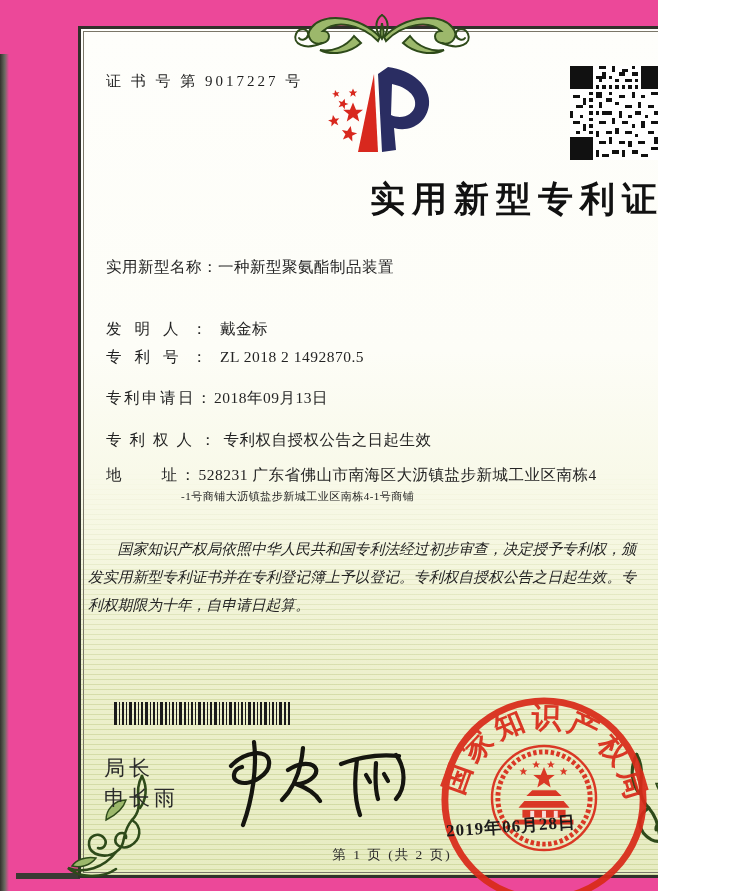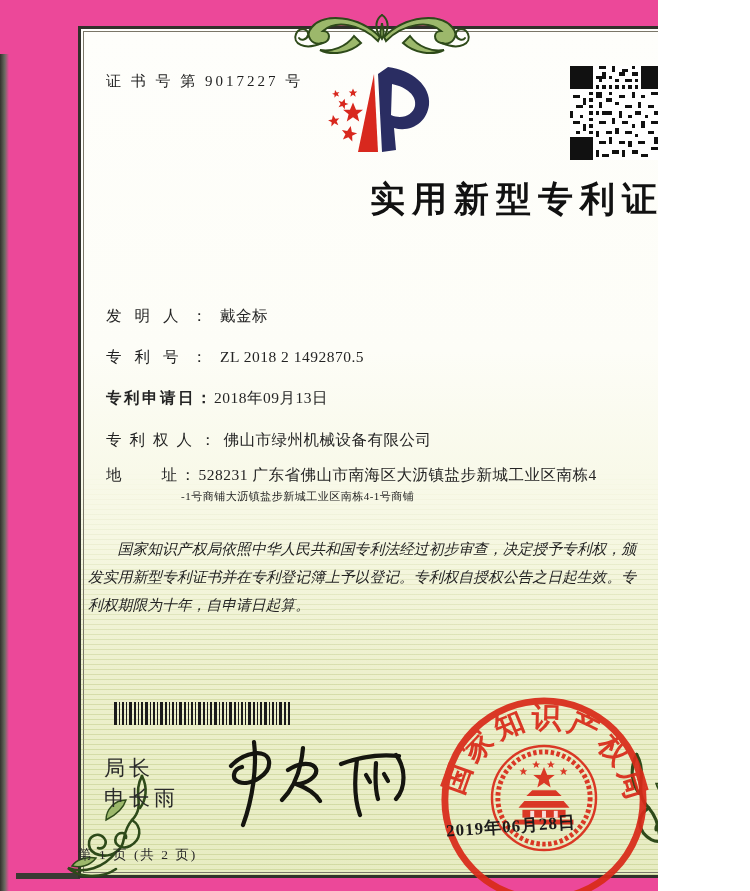--- a/index.html
+++ b/index.html
@@ -21,33 +21,33 @@
     background:repeating-linear-gradient(0deg,rgba(160,178,90,.30) 0 1px,rgba(160,178,90,0) 1px 5px);
     -webkit-mask-image:linear-gradient(180deg,transparent 0%,transparent 52%,#000 78%);
     mask-image:linear-gradient(180deg,transparent 0%,transparent 52%,#000 78%);}
 
   
   .cert-number{position:absolute;left:106px;top:72px;font-size:15px;letter-spacing:3px;color:#1e1e1e;}
   .title{position:absolute;left:78px;top:176px;width:628px;text-align:right;
     font-size:35px;font-weight:700;letter-spacing:7px;color:#111;}
   .row{position:absolute;left:106px;width:552px;font-size:15.5px;letter-spacing:.5px;white-space:nowrap;}
   .row .lbl{display:inline-block;}
-  .ls13{letter-spacing:13px;} .ls8{letter-spacing:8px;font-family:Liberation Serif, serif;} .ls3{letter-spacing:3px;} .ls2{letter-spacing:2.5px;font-weight:bold;}
+  .ls13{letter-spacing:13px;} .ls8{letter-spacing:8px;font-family:Liberation Serif, serif;} .ls3{letter-spacing:3px;} .ls2{letter-spacing:2.5px;}
   .addr-line2{position:absolute;left:181px;top:489px;font-size:11px;letter-spacing:.5px;white-space:nowrap;}
   .grant-no{position:absolute;left:247px;top:0;}
   .paragraphs{position:absolute;left:88px;top:535px;width:548px;font-size:14.8px;line-height:28px;
     font-style:italic;color:#222;text-align:justify;}
   .paragraphs p{margin:0;text-indent:2em;}
 
   .director{position:absolute;left:104px;top:753px;font-family:"Liberation Sans","DejaVu Sans",sans-serif;
     font-size:21px;font-weight:400;letter-spacing:4px;line-height:30px;color:#2a2a2a;}
 
   .seal-date{position:absolute;left:446px;top:815px;font-size:17px;font-weight:600;letter-spacing:1px;
     color:#1c1c1c;transform:rotate(-4deg);white-space:nowrap;}
-  .footer{position:absolute;left:78px;top:846px;width:628px;font-size:13.5px;
+  .footer{position:absolute;left:78px;top:846px;width:628px;text-align:center;font-size:13.5px;
     letter-spacing:2px;color:#2a2a2a;}
 
   
   .logo{position:absolute;left:318px;top:60px;width:134px;height:106px;}
   .qr{position:absolute;left:570px;top:66px;width:94px;height:94px;}
   .barcode{position:absolute;left:114px;top:702px;width:176px;height:23px;}
   .signature{position:absolute;left:195px;top:736px;width:225px;height:92px;}
   .seal{position:absolute;left:438px;top:694px;width:212px;height:212px;opacity:.93;}
   .orn-top{position:absolute;left:262px;top:5px;width:240px;height:52px;}
   .orn-bl{position:absolute;left:62px;top:772px;width:92px;height:106px;}
@@ -142,31 +142,34 @@
                M8 14h1v1h-1z M10 14h3v1h-3z M15 14h1v2h-1z M18 15h1v1h-1z M20 14h2v1h-2z M23 15h1v1h-1z M26 14h2v1h-2z
                M9 17h2v1h-2z M13 16h1v2h-1z M16 17h2v1h-2z M19 18h1v1h-1z M22 17h1v2h-1z M25 17h2v1h-2z M27 19h1v1h-1z
                M8 20h1v2h-1z M11 20h2v1h-2z M14 19h1v2h-1z M17 20h2v1h-2z M20 21h1v1h-1z M24 20h2v1h-2z
                M9 23h2v1h-2z M12 22h1v2h-1z M15 23h2v1h-2z M18 23h1v2h-1z M21 23h2v1h-2z M26 22h1v2h-1z
                M8 26h1v2h-1z M10 27h2v1h-2z M13 26h2v1h-2z M16 26h1v2h-1z M19 26h2v1h-2z M22 27h2v1h-2z M25 25h2v1h-2z M27 27h1v1h-1z"></path>
     </g>
   </svg>
 
   <div class="title">实用新型专利证书</div>
 
-  <div class="row" style="top:306px">
+  <div class="row" style="top:257px">
+    <span class="lbl">实用新型名称：</span><span>一种新型聚氨酯制品装置</span>
+  </div>
+  <div class="row" style="top:319px">
     <span class="lbl ls13">发明人：</span><span>戴金标</span>
   </div>
   <div class="row" style="top:347px">
     <span class="lbl ls13">专利号：</span><span>ZL 2018 2 1492870.5</span>
   </div>
   <div class="row" style="top:388px">
     <span class="lbl ls2">专利申请日：</span><span>2018年09月13日</span>
   </div>
   <div class="row" style="top:430px">
-    <span class="lbl ls8">专利权人：</span><span>佛山市绿州机械设备有限公司</span>
+    <span class="lbl ls8">专利权人：</span><span>专利权自授权公告之日起生效</span>
   </div>
   <div class="row" style="top:465px">
     <span class="lbl ls3">地　　址：</span><span>528231 广东省佛山市南海区大沥镇盐步新城工业区南栋4</span>
   </div>
   <div class="addr-line2">-1号商铺大沥镇盐步新城工业区南栋4-1号商铺</div>
 
   <div class="paragraphs">
     <p>国家知识产权局依照中华人民共和国专利法经过初步审查，决定授予专利权，颁发实用新型专利证书并在专利登记簿上予以登记。专利权自授权公告之日起生效。专利权期限为十年，自申请日起算。</p>
   </div>
 

